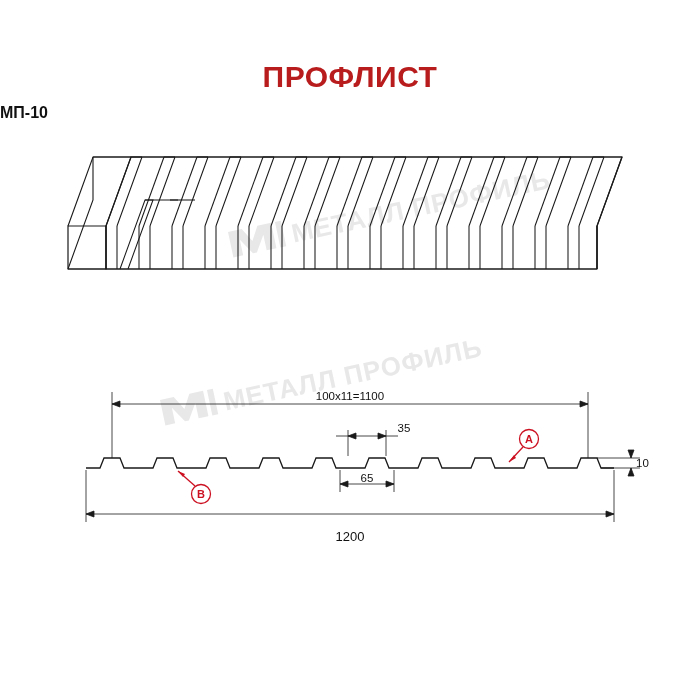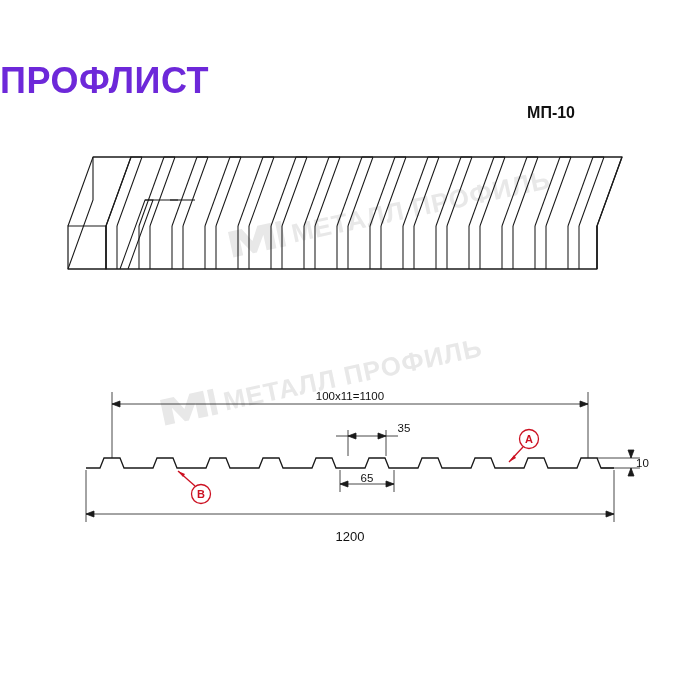--- a/index.html
+++ b/index.html
@@ -18,31 +18,32 @@
   #page {
     position: relative;
     width: 700px;
     height: 700px;
   }
   .title {
     position: absolute;
     top: 60px;
     left: 0;
     width: 700px;
-    font-size: 36px;
+    text-align: center;
+    font-size: 30px;
     font-weight: bold;
     letter-spacing: 0.5px;
-    color: #6d28d9;
+    color: #b91c1c;
   }
   .subtitle {
     position: absolute;
     top: 104px;
     left: 0;
     width: 575px;
-    text-align: right;
+    text-align: left;
     font-size: 16px;
     font-weight: bold;
     color: #111111;
   }
   .footnote {
     position: absolute;
     top: 618px;
     left: 0;
     width: 700px;
     text-align: center;

